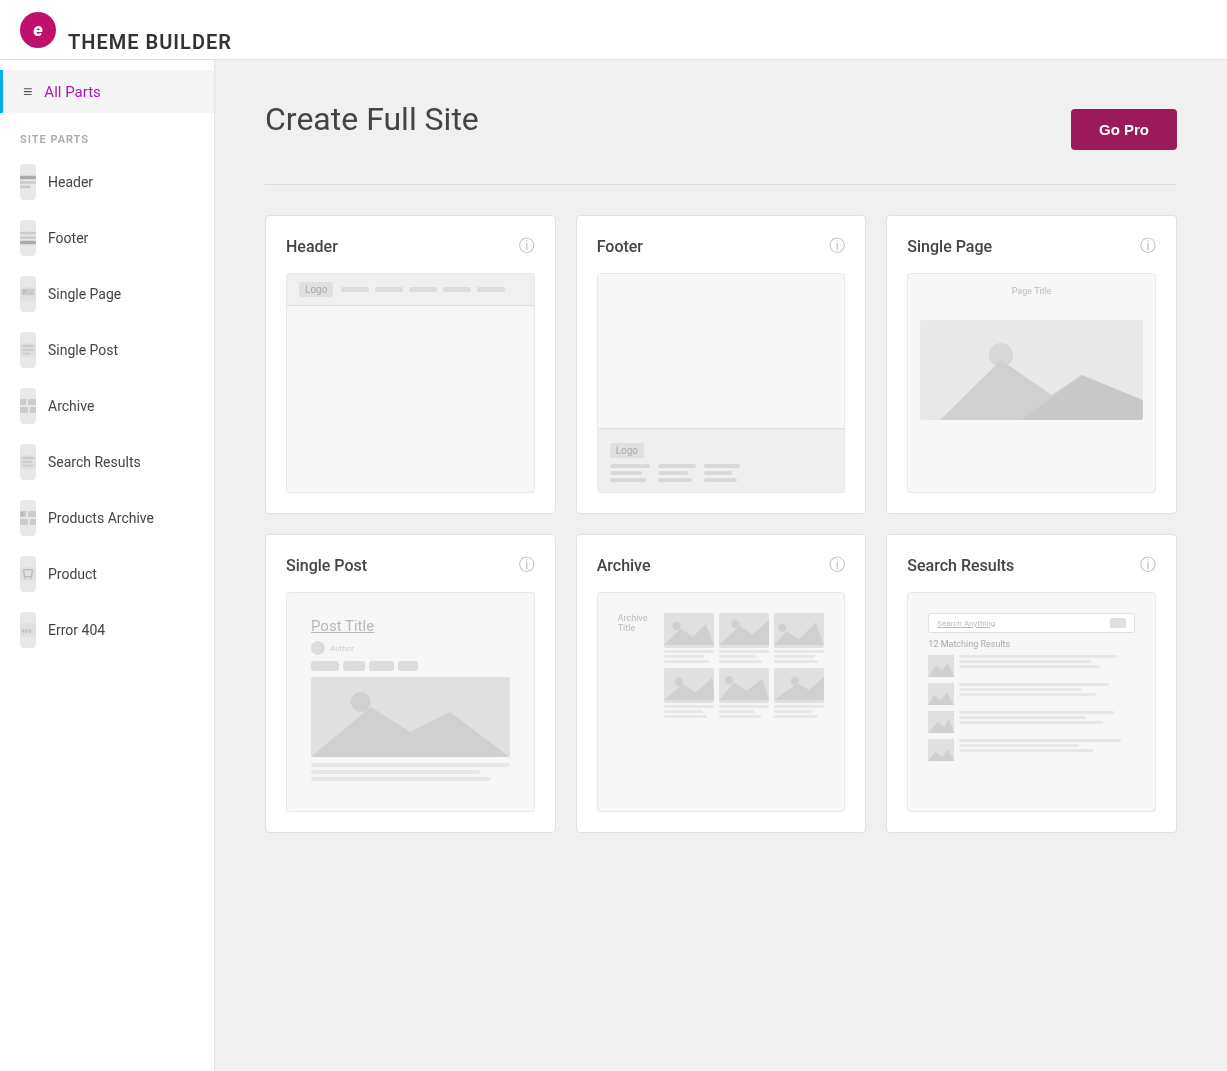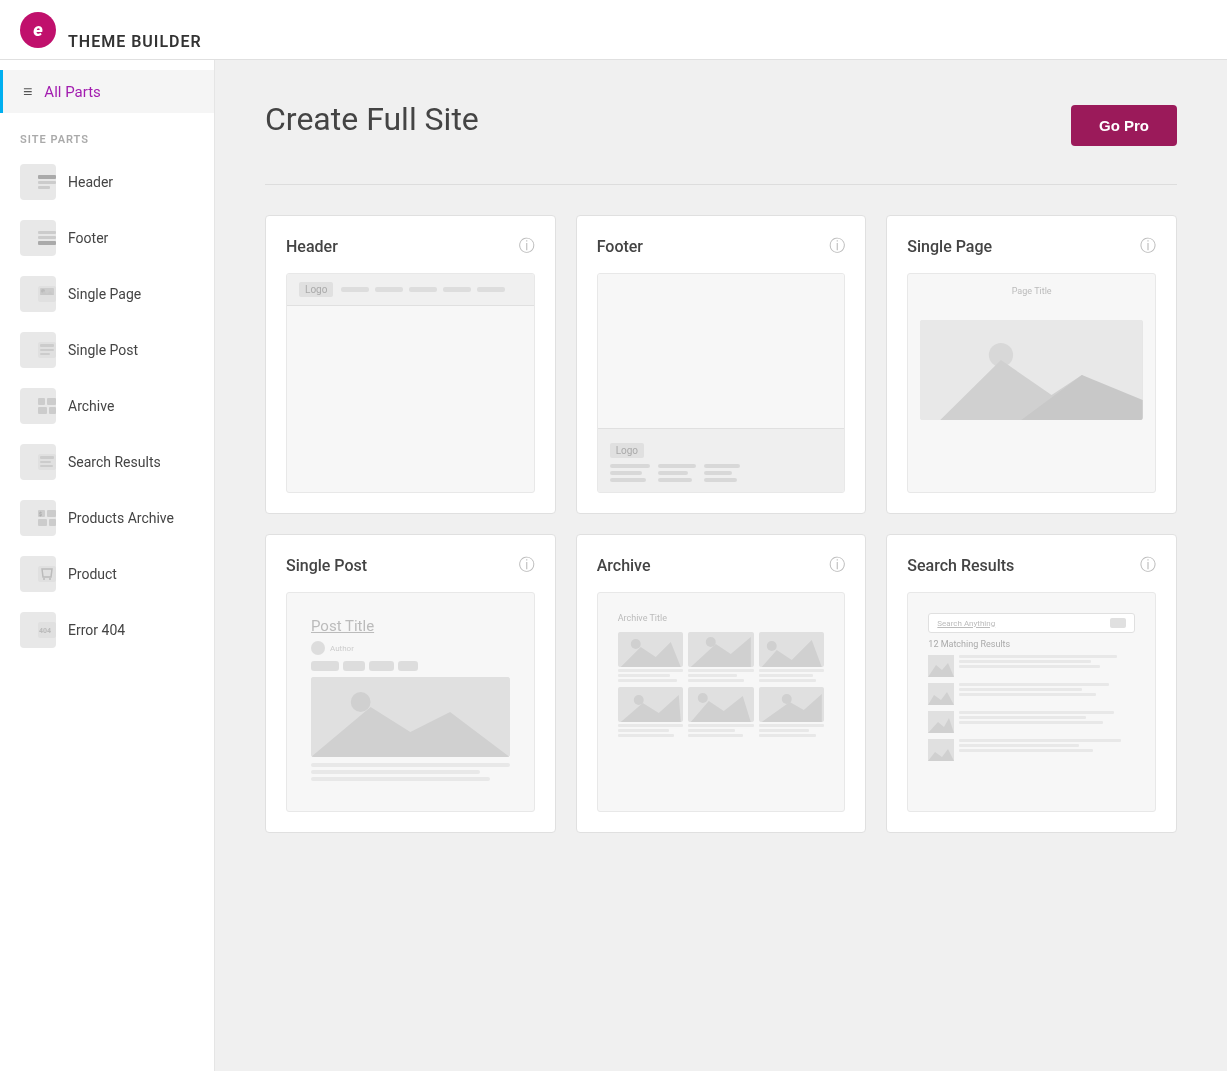--- a/index.html
+++ b/index.html
@@ -24,21 +24,21 @@
       margin-right: 12px;
       flex-shrink: 0;
     }
     .topbar-logo-e {
       color: #fff;
       font-weight: 900;
       font-size: 18px;
       font-style: italic;
     }
     .topbar-title {
-      font-size: 16px;
+      font-size: 20px;
       font-weight: 600;
       color: #333;
       letter-spacing: 1px;
       text-transform: uppercase;
       margin-top: 24px;
     }
 
     
     .layout {
       display: flex;
@@ -83,44 +83,44 @@
       padding: 10px 20px 8px;
     }
     .sidebar-item {
       display: flex;
       align-items: center;
       padding: 10px 20px;
       cursor: pointer;
       transition: background 0.15s;
     }
     .sidebar-item-icon {
-      width: 36px; height: 36px;
+      width: 16px; height: 36px;
       background: #e8e8e8;
       border-radius: 4px;
-      display: flex; align-items: center; justify-content: flex-end;
+      display: flex; align-items: center; justify-content: flex-start;
       margin-right: 12px;
       flex-shrink: 0;
       font-size: 13px;
       color: #404040;
     }
     .sidebar-item-label {
       font-size: 14px;
       color: #444;
     }
 
     
     .main {
       flex: 1;
       background: #f0f0f0;
       overflow-y: auto;
       padding: 40px 50px;
     }
     .main-header {
       display: flex;
-      align-items: flex-start;
+      align-items: center;
       justify-content: space-between;
       margin-bottom: 30px;
     }
     .main-title {
       font-size: 32px;
       font-weight: 400;
       color: #444;
       margin-bottom: 16px;
     }
     .main-desc {
@@ -267,21 +267,21 @@
     .preview-post-author-text { font-size: 8px; color: #ccc; }
     .preview-post-tags { display: flex; gap: 4px; }
     .preview-post-tag { height: 10px; border-radius: 3px; background: #ddd; }
     .preview-post-image { width: 100%; height: 80px; background: #e0e0e0; border-radius: 3px; position: relative; overflow: hidden; }
     .preview-post-lines { display: flex; flex-direction: column; gap: 3px; }
     .preview-post-line { height: 4px; background: #e8e8e8; border-radius: 2px; }
 
     
     .preview-archive {
       width: 100%; padding: 10px;
-      display: flex; flex-direction: column; gap: 5px;
+      display: flex; gap: 5px;
     }
     .preview-archive-title { font-size: 9px; color: #bbb; margin-bottom: 4px; }
     .preview-archive-grid { display: grid; grid-template-columns: repeat(3, 1fr); gap: 5px; }
     .preview-archive-item { display: flex; flex-direction: column; gap: 2px; }
     .preview-archive-img { width: 100%; height: 35px; background: #e0e0e0; border-radius: 2px; overflow: hidden; position: relative; }
     .preview-archive-lines { display: flex; flex-direction: column; gap: 2px; }
     .preview-archive-line { height: 3px; background: #e8e8e8; border-radius: 1px; }
 
     
     .preview-search {

